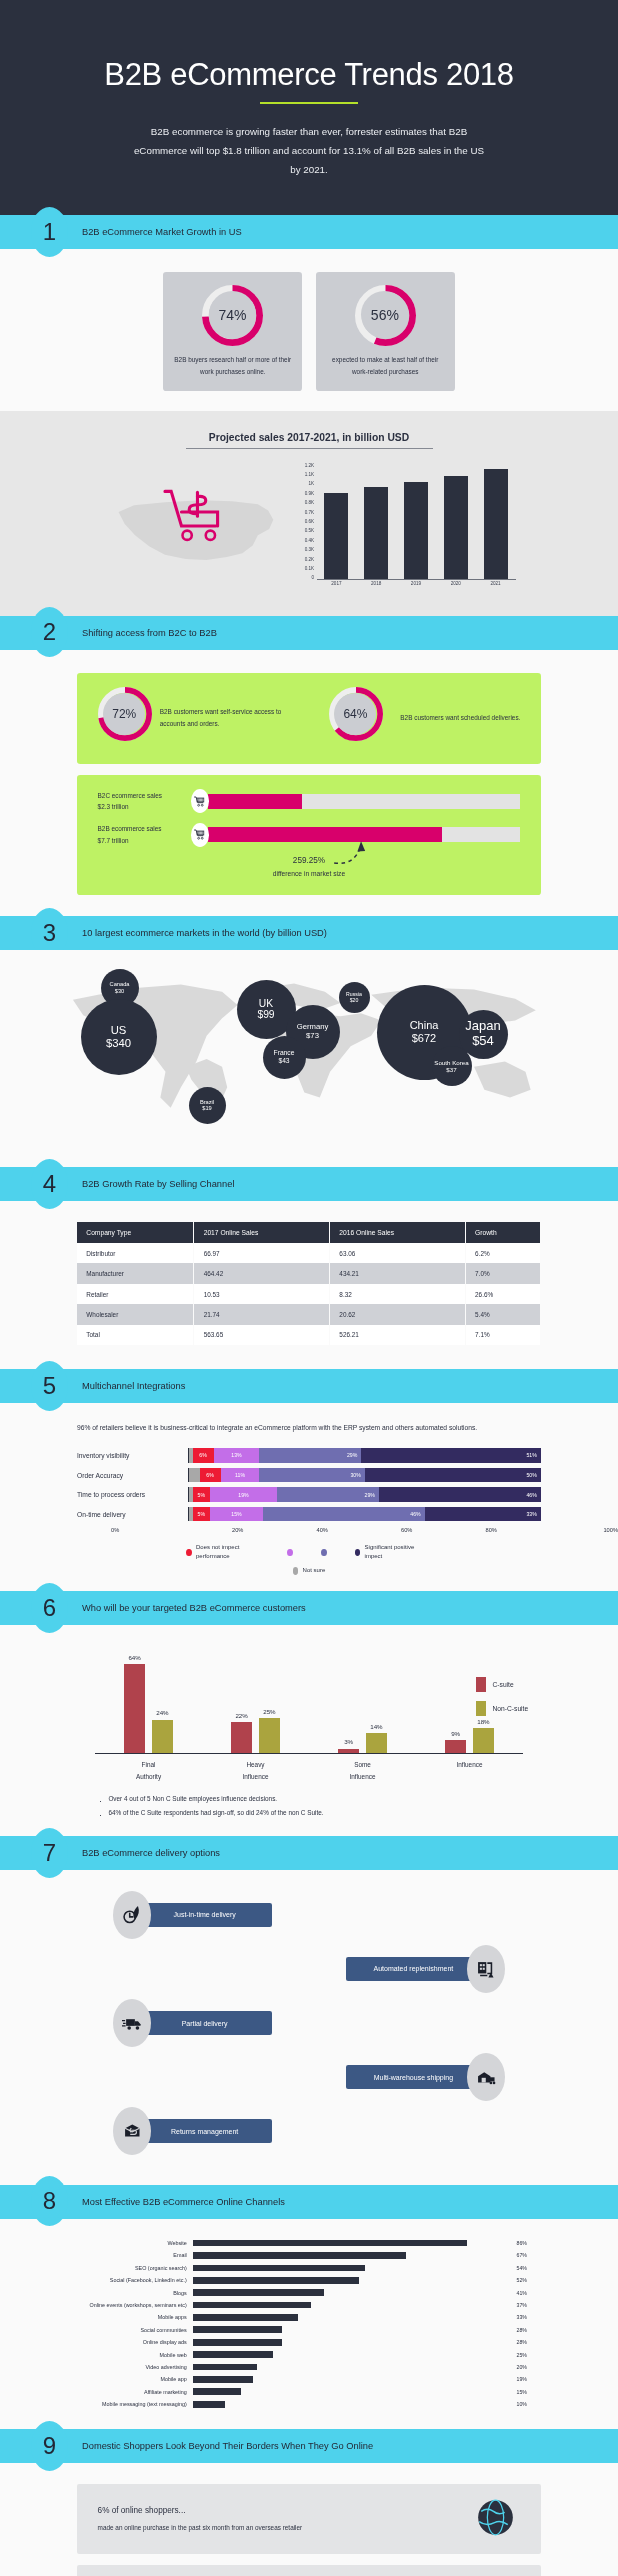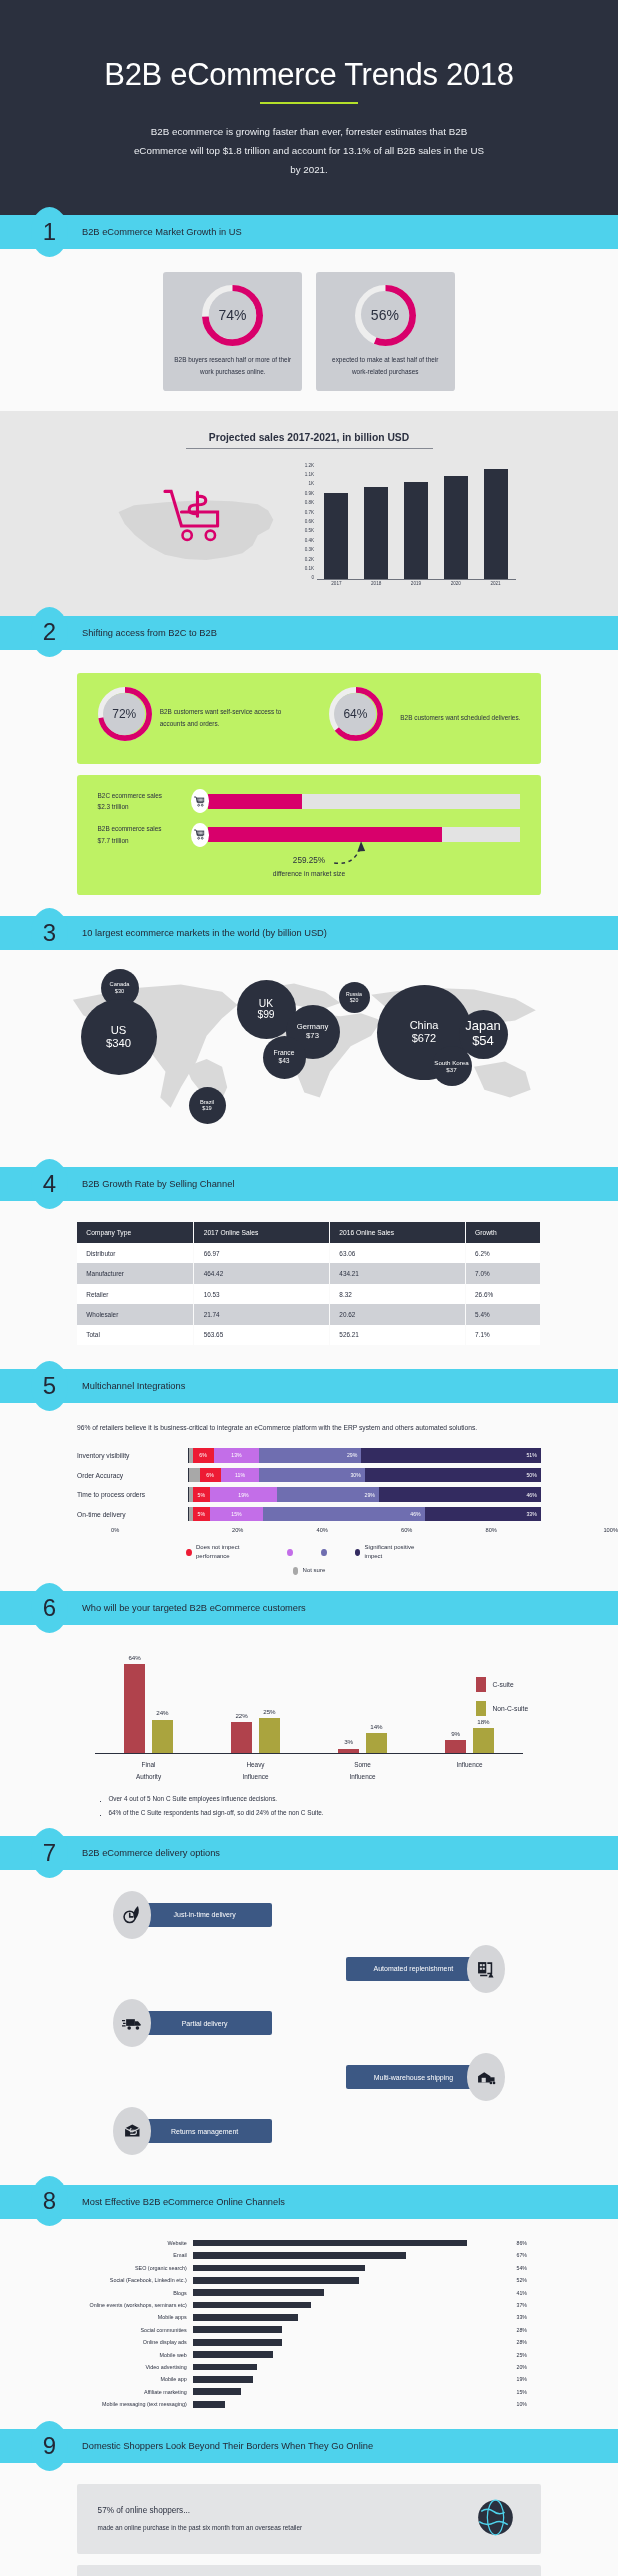--- a/index.html
+++ b/index.html
@@ -832,21 +832,21 @@
   <div class="band-wrap">
     <div class="band">
       <div class="num-bubble">9</div>
       <div class="band-title">Domestic Shoppers Look Beyond Their Borders When They Go Online</div>
     </div>
   </div>
 
   <div class="sec9">
     <div class="s9top">
       <div class="t">
-        <div style="font-size:8.2px;margin-bottom:3.1px;">57% of online shoppers...</div>
+        <div style="font-size:8.2px;margin-bottom:3.1px;">6% of online shoppers...</div>
         <div style="font-size:6.4px;">made an online purchase in the past six month from an overseas retailer</div>
       </div>
       <span>
         <svg width="49" height="41" viewBox="0 0 96 80">
           <circle cx="48" cy="40" r="34" fill="#2b303e"></circle>
           <path d="M20 28 q12 -8 24 0 q10 8 22 2 M16 48 q14 10 30 2 q12 -6 26 4" stroke="#4ed2ec" stroke-width="3" fill="none"></path>
           <ellipse cx="48" cy="40" rx="16" ry="34" fill="none" stroke="#4ed2ec" stroke-width="2.5"></ellipse>
         </svg>
       </span>
     </div>

